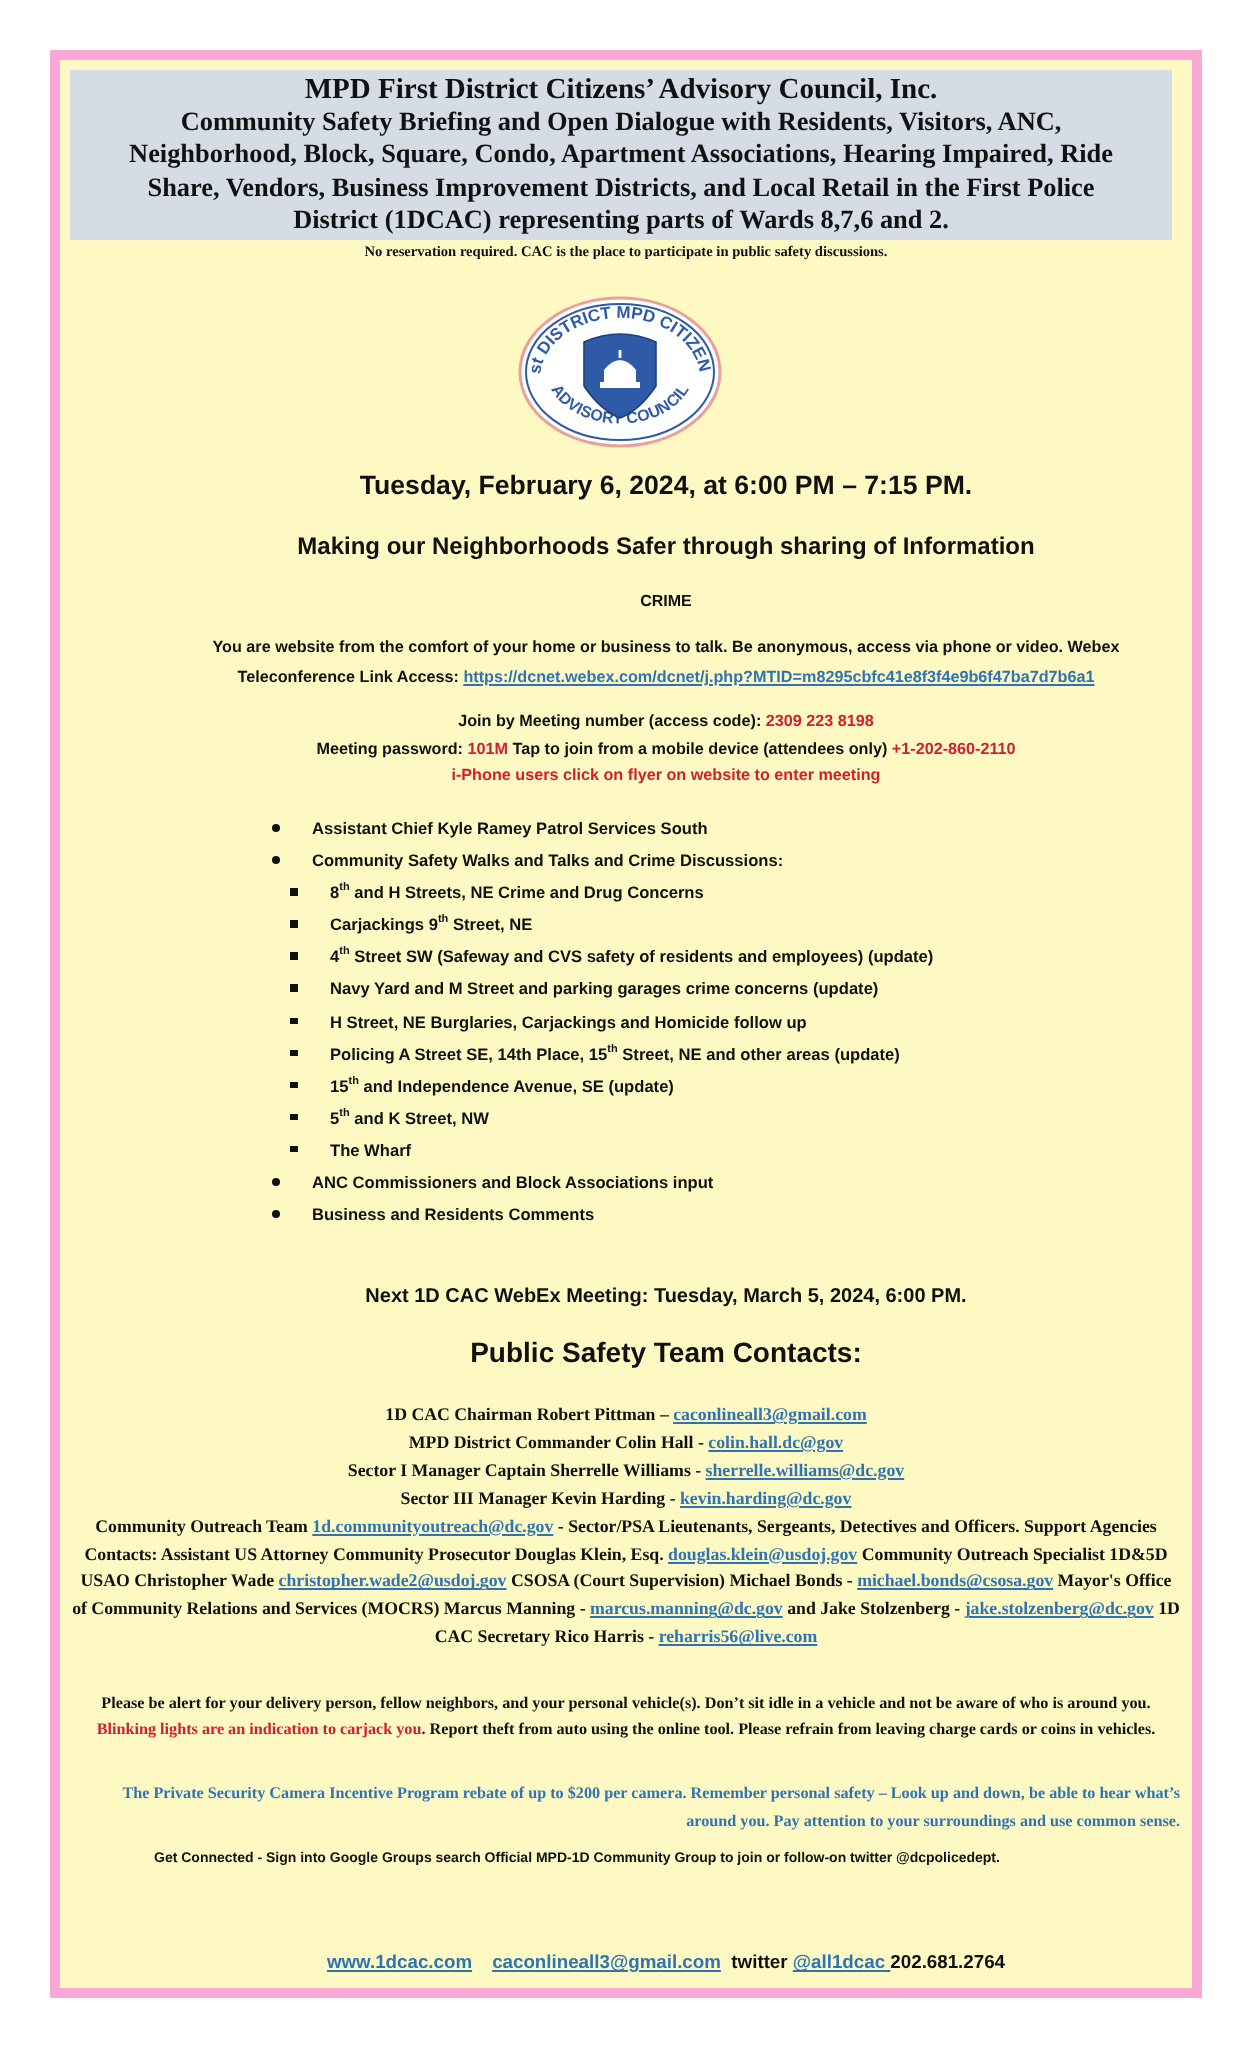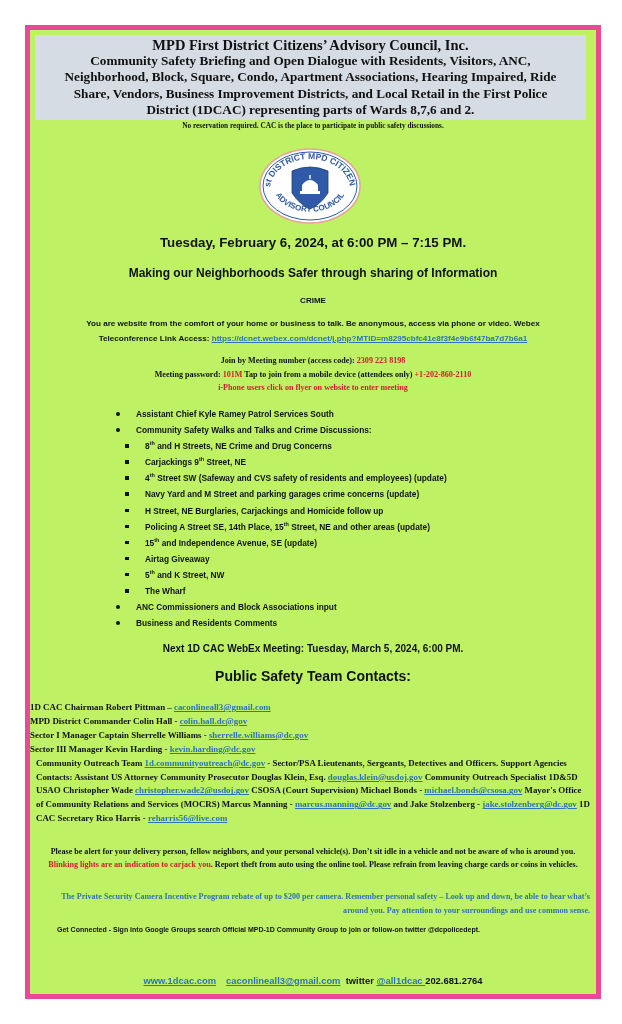--- a/index.html
+++ b/index.html
@@ -1,47 +1,47 @@
 <!DOCTYPE html>
 <html><head>
 <meta charset="utf-8">
 <style>
   html, body { margin: 0; padding: 0; background: #ffffff; }
   body { width: 622px; height: 1024px; position: relative; overflow: hidden; }
   .frame {
     position: absolute; left: 25px; top: 25px; width: 566px; height: 964px;
-    border: 5px solid #ec4899; background: #bef264;
+    border: 5px solid #f9a8d4; background: #fef9c3;
   }
   .serif { font-family: "Liberation Serif", "DejaVu Serif", serif; }
-  .sans { font-family: "Liberation Sans", "DejaVu Sans", sans-serif; }
+  .sans { font-family: "Liberation Sans", "DejaVu Sans", sans-serif; padding-left: 20px; }
   .titlebox {
     position: absolute; left: 5px; top: 5px; width: 551px; height: 85px;
     background: #d5dce4; text-align: center; color: #111;
   }
   .titlebox .t1 { font-size: 14.5px; font-weight: bold; line-height: 16px; margin-top: 2px; }
   .titlebox .t2 { font-size: 13.2px; font-weight: bold; line-height: 16.3px; }
   .noresv { position: absolute; left: 0; width: 566px; top: 91px; text-align: center; font-size: 7.3px; font-weight: bold; color: #111; }
   .logo { position: absolute; left: 228px; top: 117px; width: 104px; height: 78px; }
   .line { position: absolute; left: 0; width: 566px; text-align: center; color: #111; white-space: nowrap; }
   .date { top: 205px; font-size: 13.3px; font-weight: bold; }
   .subtitle { top: 236px; font-size: 12px; font-weight: bold; }
   .crime { top: 266px; font-size: 8px; font-weight: bold; }
   .invite { top: 286px; font-size: 8.1px; font-weight: bold; line-height: 15px; }
   .link { color: #2e74b5; text-decoration: underline; }
   .red { color: #d0202f; }
-  .join { top: 324px; font-size: 8.1px; font-weight: bold; line-height: 13.5px; font-family: Liberation Serif, serif; }
+  .join { top: 324px; font-size: 8.1px; font-weight: bold; line-height: 13.5px; }
   .agenda { position: absolute; left: 83px; top: 376px; font-size: 8.3px; font-weight: bold; color: #111; line-height: 16.1px; }
   .agenda .item { position: relative; padding-left: 0; white-space: nowrap; margin-left: 23px; }
   .agenda .item::before { content: ""; position: absolute; left: -20px; top: 6px; width: 4px; height: 4px; border-radius: 50%; background: #111; }
   .agenda .sub { position: relative; padding-left: 32px; white-space: nowrap; }
   .agenda .sub::before { content: ""; position: absolute; left: 12px; top: 6px; width: 3.5px; height: 3.5px; background: #111; }
   sup { font-size: 5.5px; line-height: 0; vertical-align: 4px; }
   .next { top: 613px; font-size: 10px; font-weight: bold; }
   .pst { top: 638px; font-size: 14px; font-weight: bold; text-align: center; }
-  .contacts { position: absolute; left: 0; top: 671px; width: 566px; font-size: 8.9px; font-weight: bold; color: #111; line-height: 13.9px; }
+  .contacts { position: absolute; left: 0; top: 671px; width: 566px; text-align: center; font-size: 8.9px; font-weight: bold; color: #111; line-height: 13.9px; }
   .alert { position: absolute; left: 0; top: 815px; width: 566px; text-align: center; font-size: 8.1px; font-weight: bold; color: #111; line-height: 13px; }
   .camera { position: absolute; left: 0; top: 860px; width: 566px; text-align: center; font-size: 8.1px; font-weight: bold; color: #2e74b5; line-height: 13.5px; }
   .connected { position: absolute; left: 27px; top: 896px; font-size: 7px; font-weight: bold; color: #111; white-space: nowrap; }
   .footer { position: absolute; left: 0; top: 945px; width: 566px; text-align: center; font-size: 9.4px; font-weight: bold; color: #111; white-space: nowrap; }
   .footer .gap { display: inline-block; width: 10px; }
 </style>
 </head>
 <body>
 
 <div class="frame">
@@ -98,21 +98,20 @@
   <div class="agenda sans">
     <div class="item">Assistant Chief Kyle Ramey Patrol Services South</div>
     <div class="item">Community Safety Walks and Talks and Crime Discussions:</div>
     <div class="sub"><span>8</span><sup>th</sup><span> and H Streets, NE Crime and Drug Concerns</span></div>
     <div class="sub"><span>Carjackings 9</span><sup>th</sup><span> Street, NE</span></div>
     <div class="sub"><span>4</span><sup>th</sup><span> Street SW (Safeway and CVS safety of residents and employees) (update)</span></div>
     <div class="sub">Navy Yard and M Street and parking garages crime concerns (update)</div>
     <div class="sub">H Street, NE Burglaries, Carjackings and Homicide follow up</div>
     <div class="sub"><span>Policing A Street SE, 14th Place, 15</span><sup>th</sup><span> Street, NE and other areas (update)</span></div>
     <div class="sub"><span>15</span><sup>th</sup><span> and Independence Avenue, SE (update)</span></div>
-    <div class="sub">Airtag Giveaway</div>
     <div class="sub"><span>5</span><sup>th</sup><span> and K Street, NW</span></div>
     <div class="sub">The Wharf</div>
     <div class="item">ANC Commissioners and Block Associations input</div>
     <div class="item">Business and Residents Comments</div>
   </div>
 
   <div class="line next sans">Next 1D CAC WebEx Meeting:  Tuesday, March 5, 2024, 6:00 PM.</div>
   <div class="line pst sans">Public Safety Team Contacts:</div>
 
   <div class="contacts serif">

